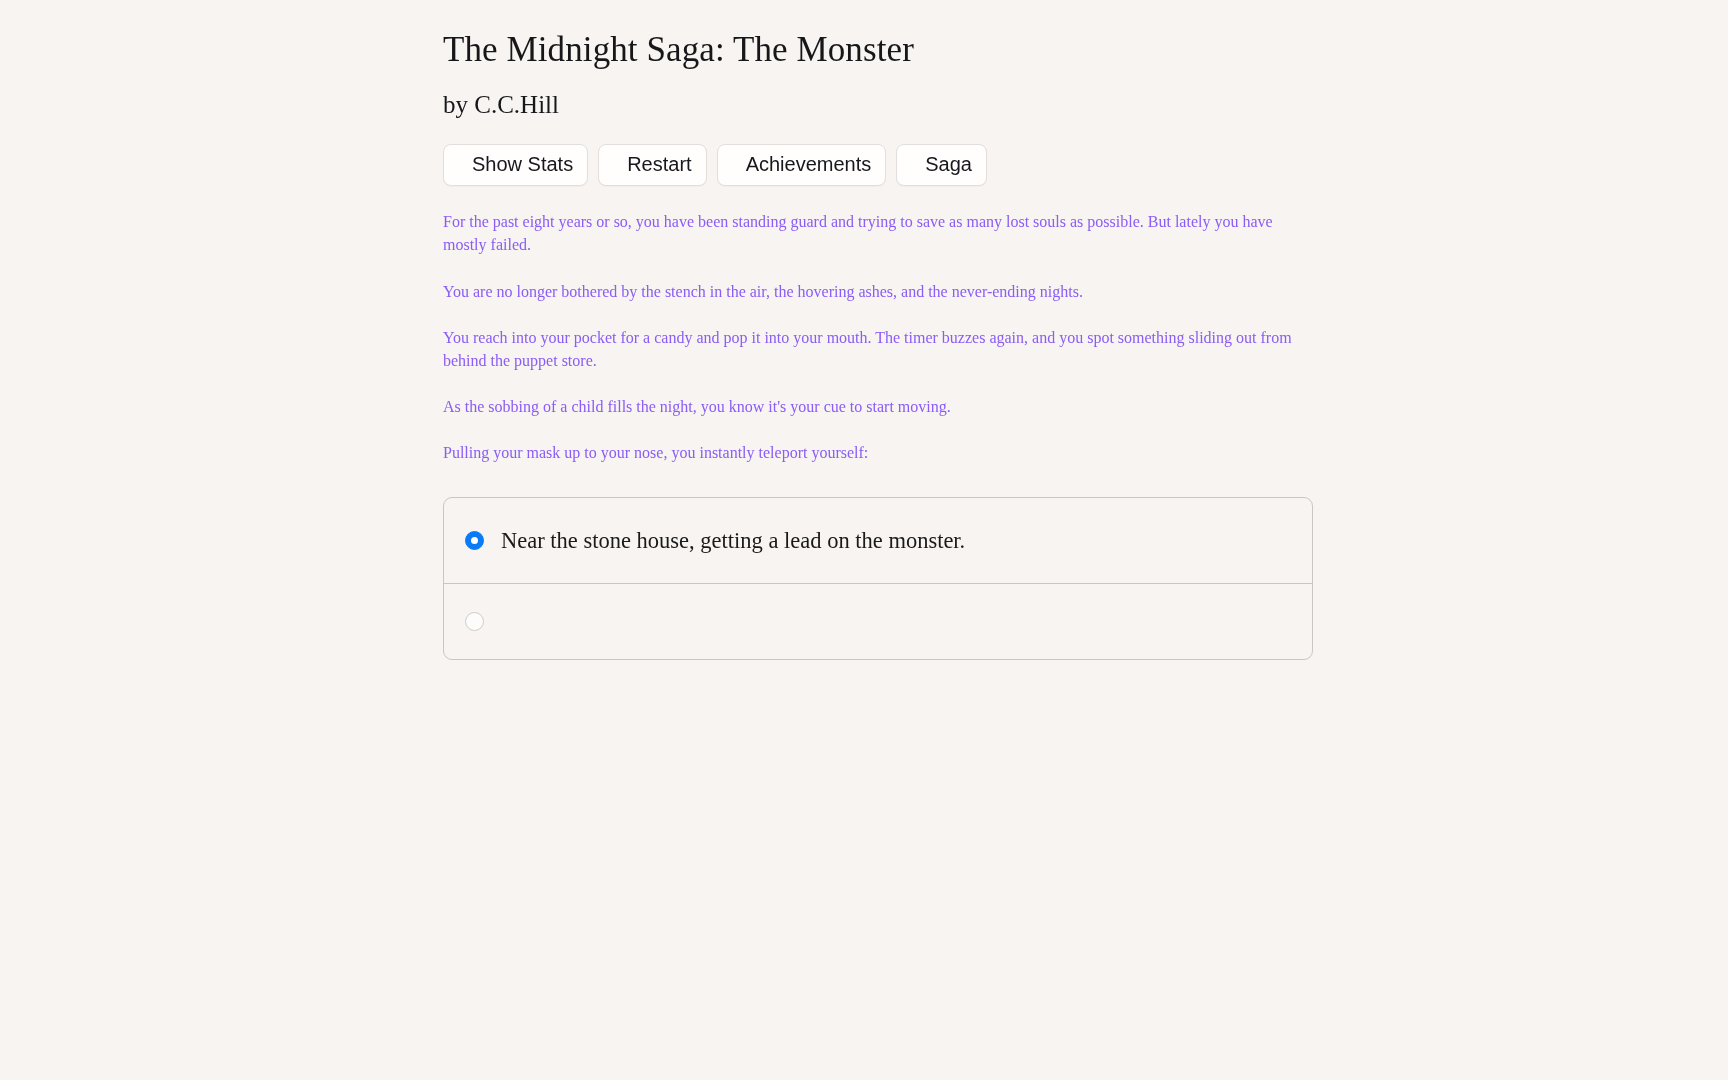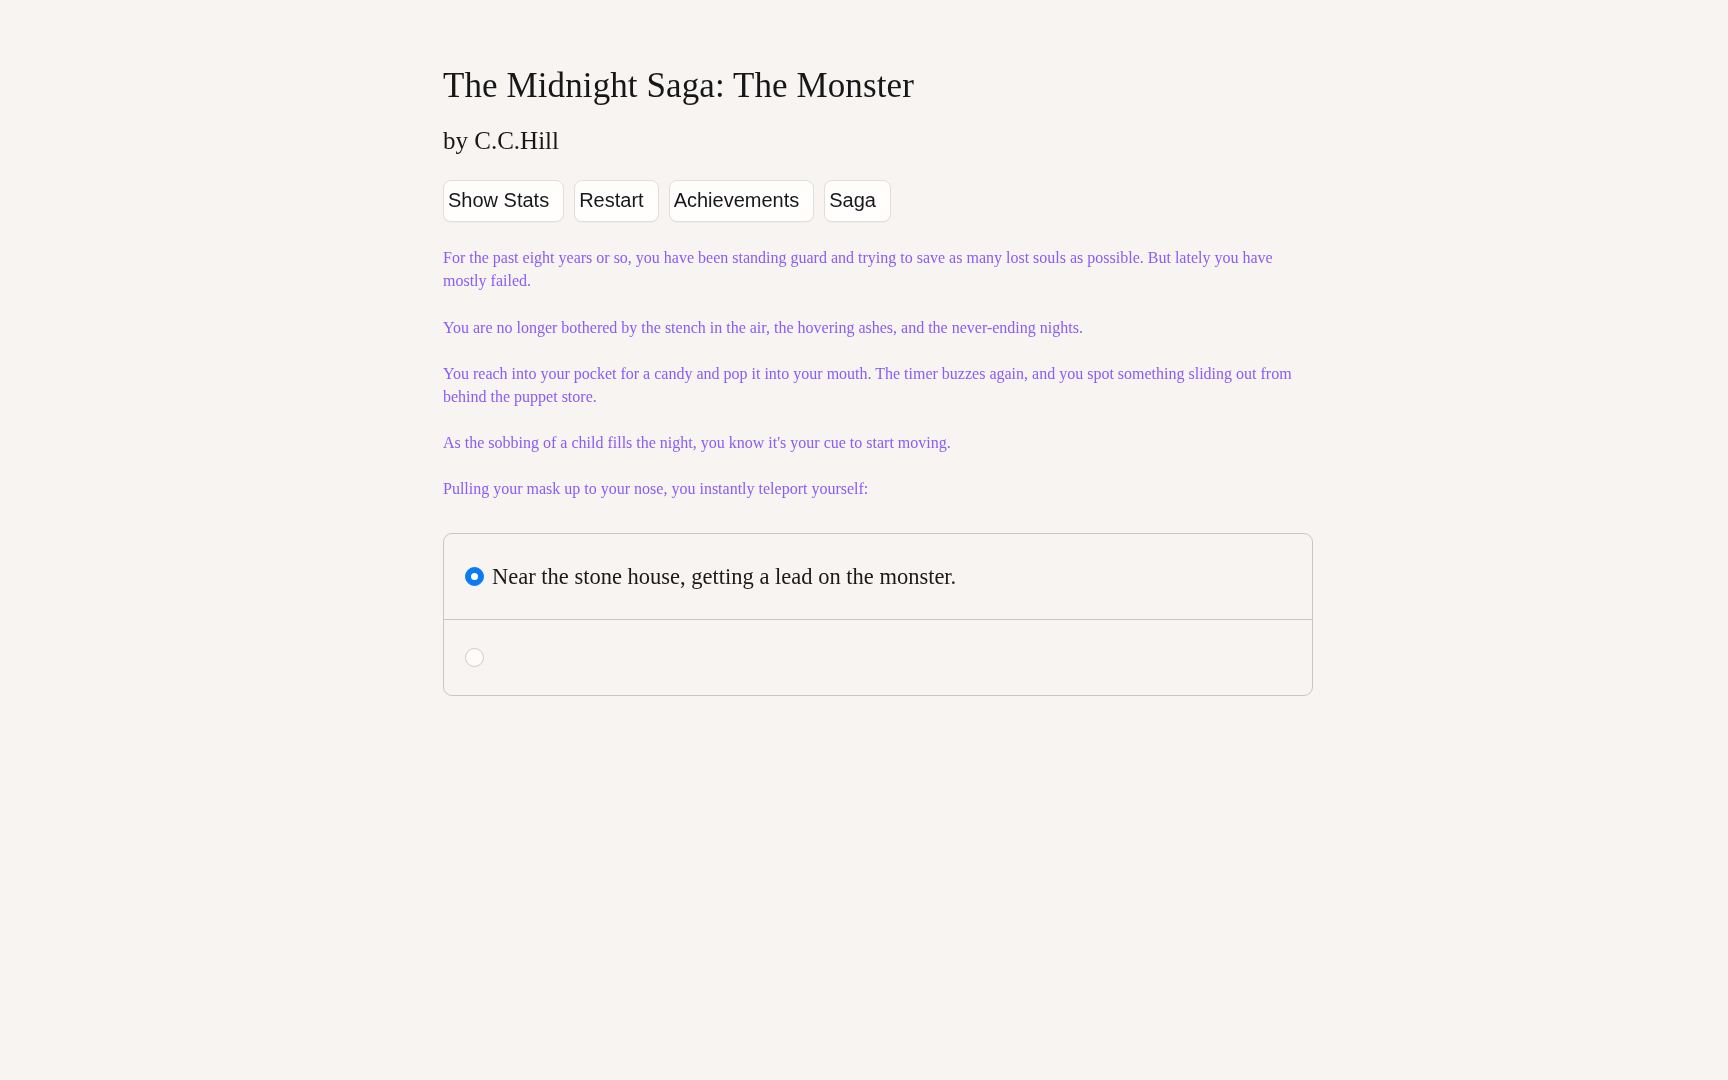--- a/index.html
+++ b/index.html
@@ -13,21 +13,20 @@
   body {
     background: #f7f4f1;
     font-family: "Liberation Serif", "DejaVu Serif", serif;
     color: #1d1d1b;
   }
   .page {
     width: 1728px;
     height: 873px;
     position: relative;
     box-sizing: border-box;
-    margin-top: 36px;
   }
   .content {
     position: absolute;
     left: 443px;
     top: 0;
     width: 872px;
   }
   .story-title {
     font-family: "Liberation Serif", "DejaVu Serif", serif;
     font-size: 35px;
@@ -53,21 +52,21 @@
     margin-top: 23px;
   }
   .tb-btn {
     font-family: "Liberation Sans", "DejaVu Sans", sans-serif;
     font-size: 20px;
     line-height: 1;
     color: #16181d;
     background: #fffefd;
     border: 1px solid #e3dedb;
     border-radius: 8px;
-    padding: 9px 14px 11px 4px;
+    padding: 9px 14px 11px 28px;
     cursor: pointer;
     box-shadow: 0 1px 1px rgba(0,0,0,0.03);
     white-space: nowrap;
   }
   .prose {
     margin-top: 24px;
   }
   .prose p {
     font-family: "Liberation Serif", "DejaVu Serif", serif;
     font-size: 16px;
@@ -83,21 +82,21 @@
     border: 1px solid #c9c6c3;
     border-radius: 9px;
     background: transparent;
     overflow: hidden;
     width: 870px;
     box-sizing: border-box;
   }
   .choice {
     display: flex;
     align-items: center;
-    gap: 8px;
+    gap: 17px;
     padding: 28px 0 28px 21px;
     border-bottom: 1px solid #c9c6c3;
     cursor: pointer;
     background: transparent;
   }
   .choice:last-child { border-bottom: none; }
 
   .radio {
     flex: 0 0 auto;
     width: 19px;

